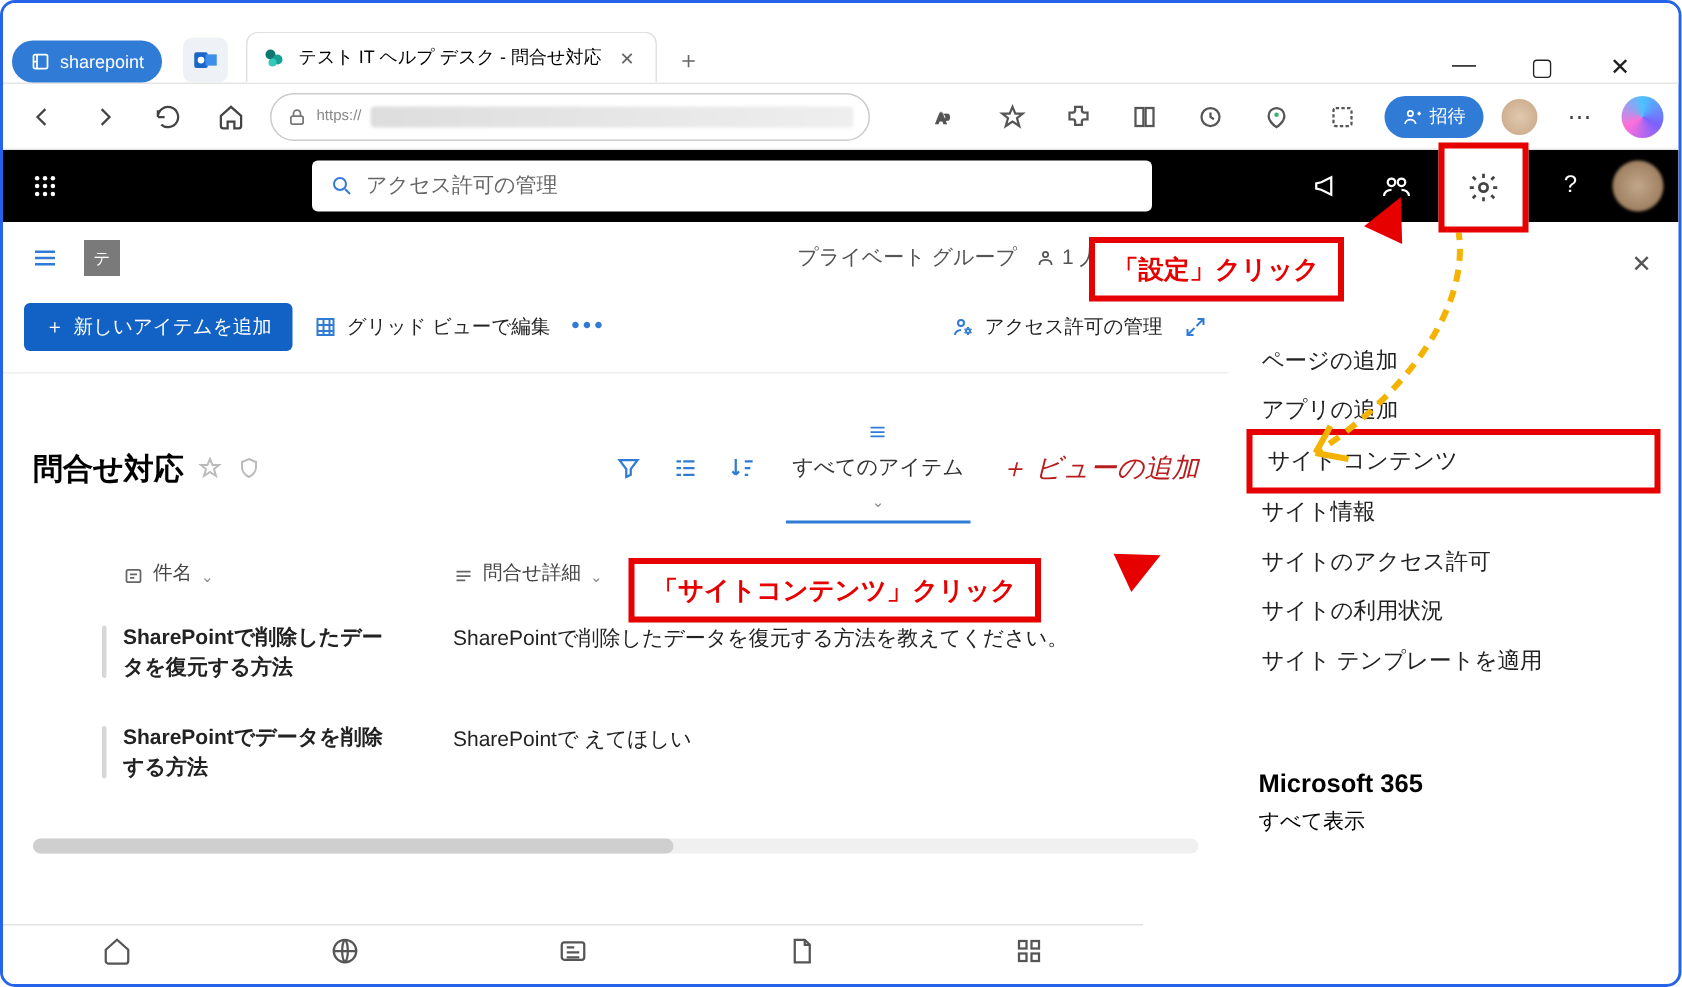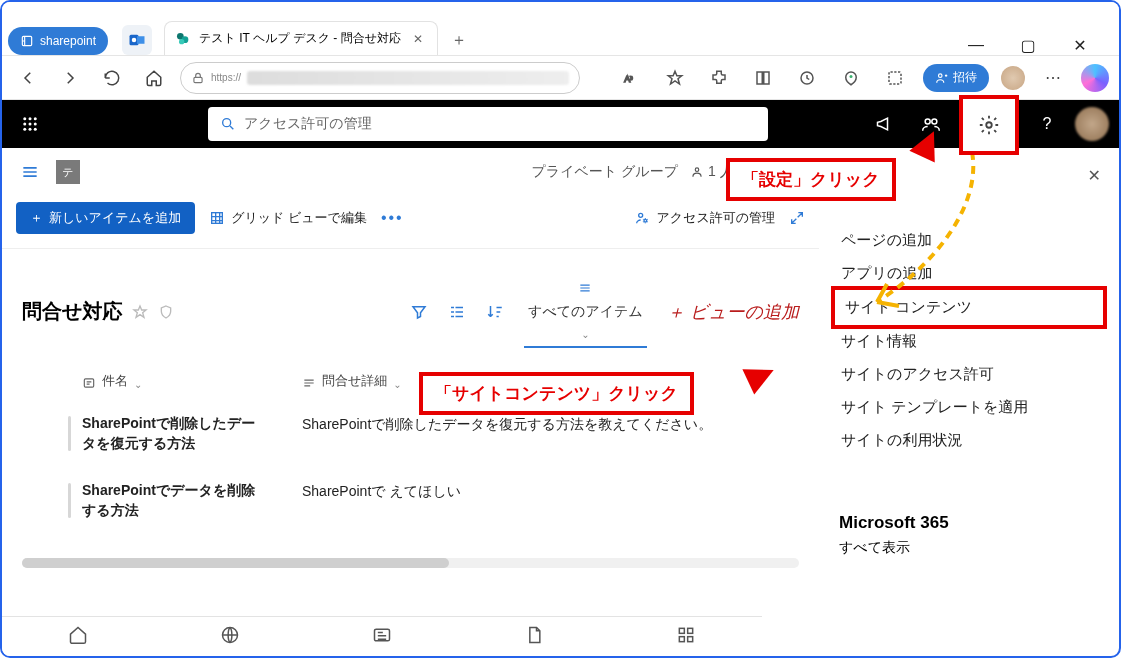--- a/index.html
+++ b/index.html
@@ -397,22 +397,22 @@
     <div class="flyout-close">✕</div>
     <div style="height:52px;"></div>
     <div class="flyout-list">
       <div class="item">ページの追加</div>
       <div class="item">アプリの追加</div>
       <div class="highlight-box">
         <div class="item" style="padding:4px 6px;">サイト コンテンツ</div>
       </div>
       <div class="item">サイト情報</div>
       <div class="item">サイトのアクセス許可</div>
+      <div class="item">サイトの利用状況</div>
       <div class="item">サイト テンプレートを適用</div>
-      <div class="item">サイトの利用状況</div>
     </div>
     <div class="m365">
       <div class="m365-title">Microsoft 365</div>
       <div class="m365-link">すべて表示</div>
     </div>
   </div>
 </div>
 
 <div class="callout callout-1"><span>「設定」クリック</span></div>
 <div class="callout-arrow arrow-1"></div>

